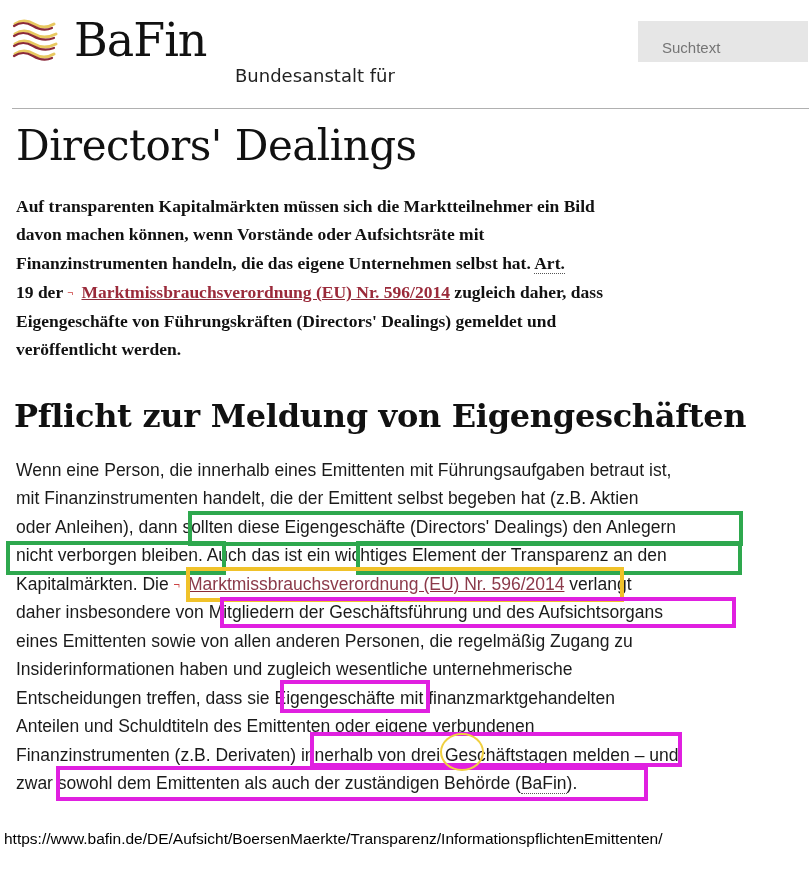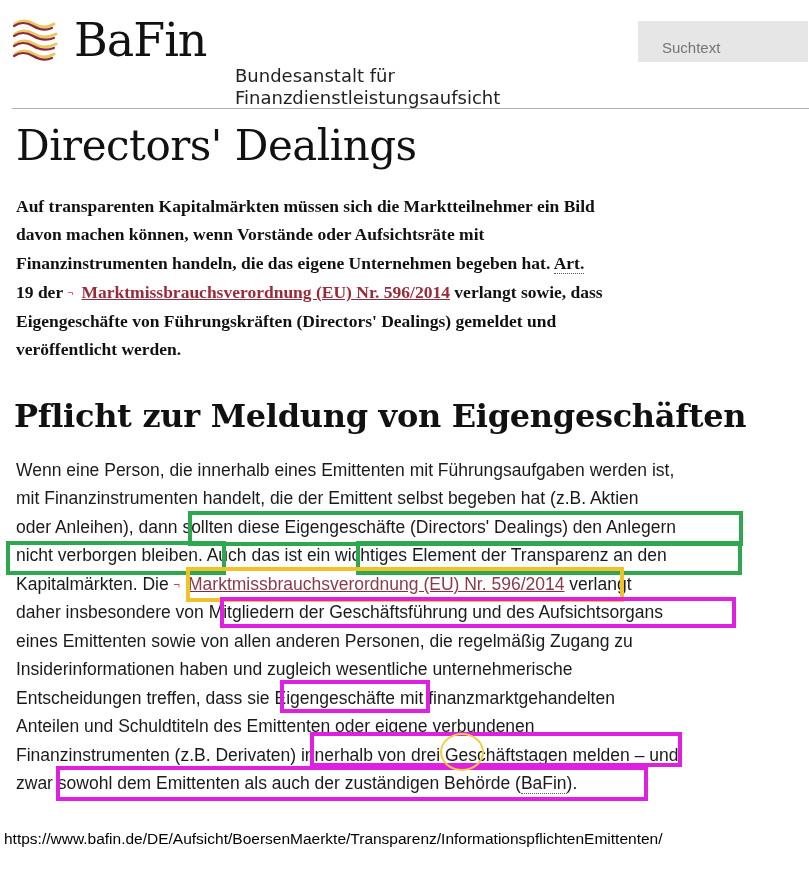--- a/index.html
+++ b/index.html
@@ -42,37 +42,36 @@
     <path d="M2 20 Q11 14 21 20 T42 22" stroke="#8b2a3a" stroke-width="2.2"></path>
     <path d="M3 28 Q12 22 22 28 T44 28" stroke="#e8c860"></path>
     <path d="M2 30 Q11 24 21 30 T42 32" stroke="#8b2a3a" stroke-width="2.2"></path>
     <path d="M3 38 Q12 32 22 38 T42 38" stroke="#e8c860"></path>
     <path d="M2 40 Q11 34 21 40 T40 42" stroke="#8b2a3a" stroke-width="2.2"></path>
   </g>
 </svg>
 <div class="brand">BaFin</div>
 <div class="tagline">
   <div>Bundesanstalt für</div>
-  <div>Finanzdienstleistungsaufsicht</div>
 </div>
 <input class="search" type="text" placeholder="Suchtext" style="">
 <div class="divider"></div>
 
 <h1 class="h1">Directors' Dealings</h1>
 
 <div class="lead" style="top:192px">Auf transparenten Kapitalmärkten müssen sich die Marktteilnehmer ein Bild</div>
 <div class="lead" style="top:220px">davon machen können, wenn Vorstände oder Aufsichtsräte mit</div>
-<div class="lead" style="top:249px"><span>Finanzinstrumenten handeln, die das eigene Unternehmen begeben hat. </span><span class="abbr">Art.</span></div>
-<div class="lead" style="top:278px"><span>19 der </span><span class="ext">¬</span><span class="link">Marktmissbrauchsverordnung (EU) Nr. 596/2014</span><span> verlangt sowie, dass</span></div>
+<div class="lead" style="top:249px"><span>Finanzinstrumenten handeln, die das eigene Unternehmen selbst hat. </span><span class="abbr">Art.</span></div>
+<div class="lead" style="top:278px"><span>19 der </span><span class="ext">¬</span><span class="link">Marktmissbrauchsverordnung (EU) Nr. 596/2014</span><span> zugleich daher, dass</span></div>
 <div class="lead" style="top:307px">Eigengeschäfte von Führungskräften (Directors' Dealings) gemeldet und</div>
 <div class="lead" style="top:335px">veröffentlicht werden.</div>
 
 <h2 class="h2">Pflicht zur Meldung von Eigengeschäften</h2>
 
-<div class="body" style="top:456px">Wenn eine Person, die innerhalb eines Emittenten mit Führungsaufgaben werden ist,</div>
+<div class="body" style="top:456px">Wenn eine Person, die innerhalb eines Emittenten mit Führungsaufgaben betraut ist,</div>
 <div class="body" style="top:484px">mit Finanzinstrumenten handelt, die der Emittent selbst begeben hat (z.B. Aktien</div>
 <div class="body" style="top:513px">oder Anleihen), dann sollten diese Eigengeschäfte (Directors' Dealings) den Anlegern</div>
 <div class="body" style="top:541px">nicht verborgen bleiben. Auch das ist ein wichtiges Element der Transparenz an den</div>
 <div class="body" style="top:570px"><span>Kapitalmärkten. Die </span><span class="ext">¬</span><span class="link">Marktmissbrauchsverordnung (EU) Nr. 596/2014</span><span> verlangt</span></div>
 <div class="body" style="top:598px">daher insbesondere von Mitgliedern der Geschäftsführung und des Aufsichtsorgans</div>
 <div class="body" style="top:627px">eines Emittenten sowie von allen anderen Personen, die regelmäßig Zugang zu</div>
 <div class="body" style="top:655px">Insiderinformationen haben und zugleich wesentliche unternehmerische</div>
 <div class="body" style="top:684px">Entscheidungen treffen, dass sie Eigengeschäfte mit finanzmarktgehandelten</div>
 <div class="body" style="top:712px">Anteilen und Schuldtiteln des Emittenten oder eigene verbundenen</div>
 <div class="body" style="top:741px">Finanzinstrumenten (z.B. Derivaten) innerhalb von drei Geschäftstagen melden – und</div>

